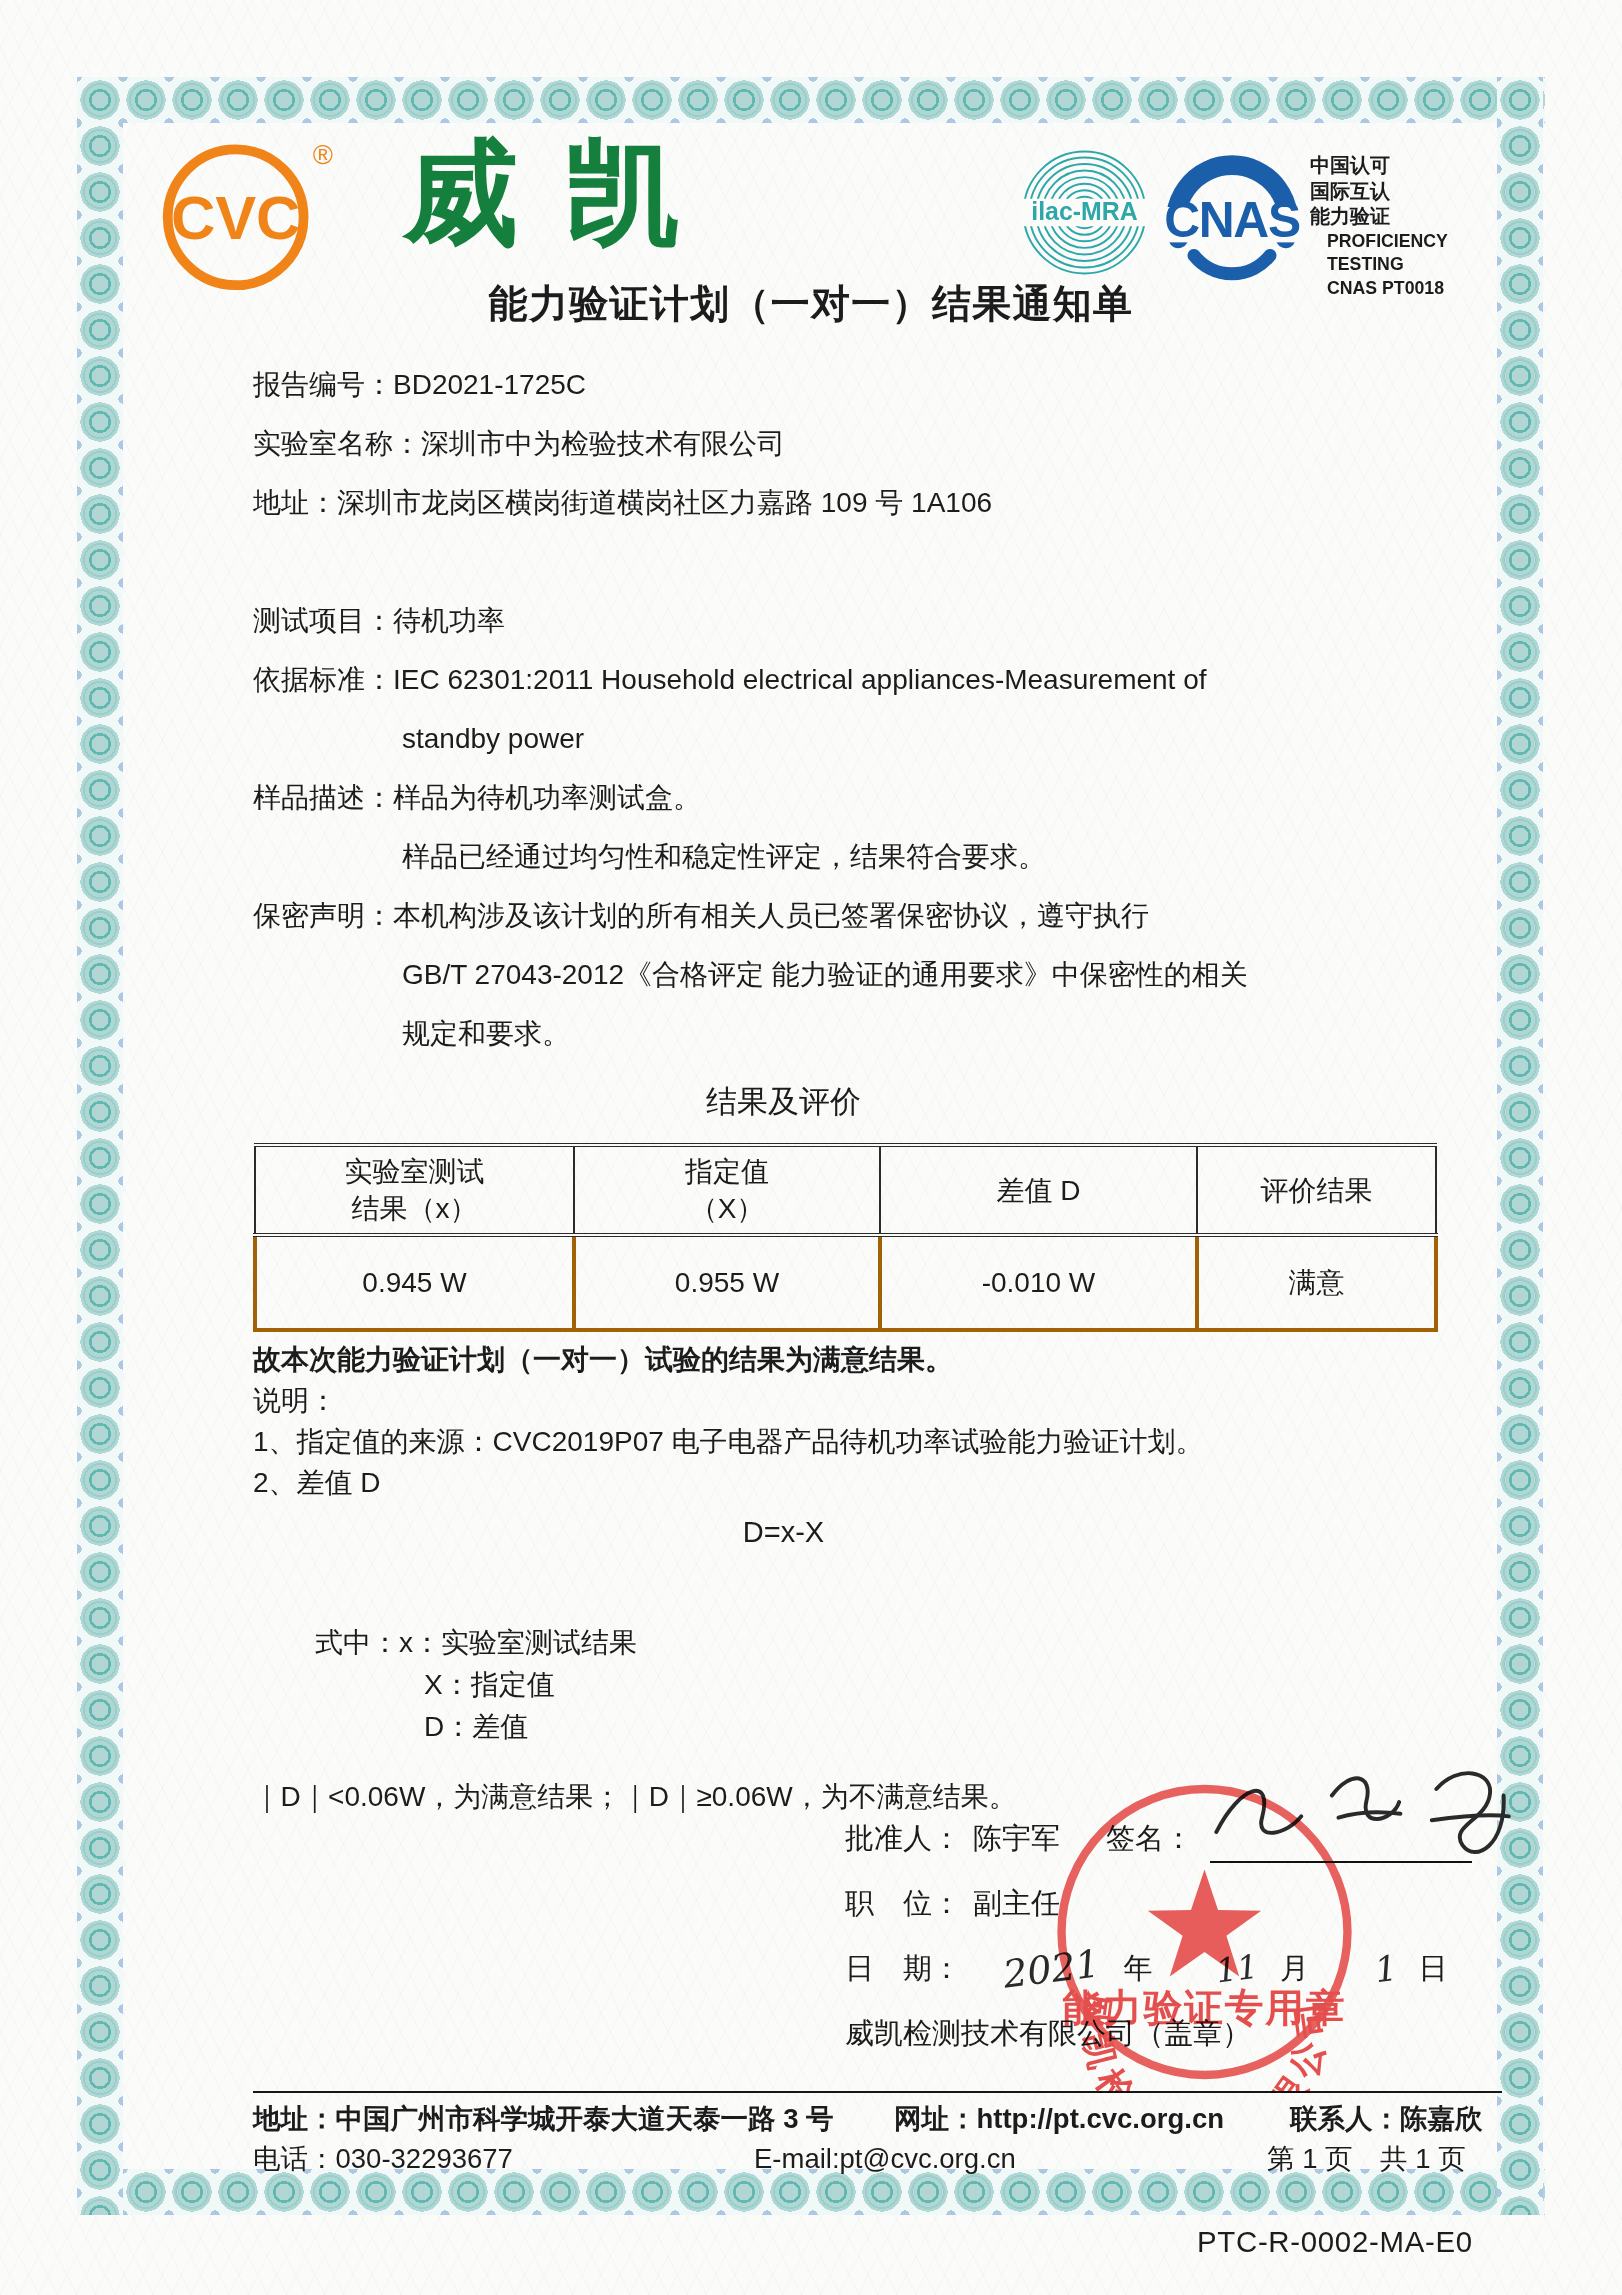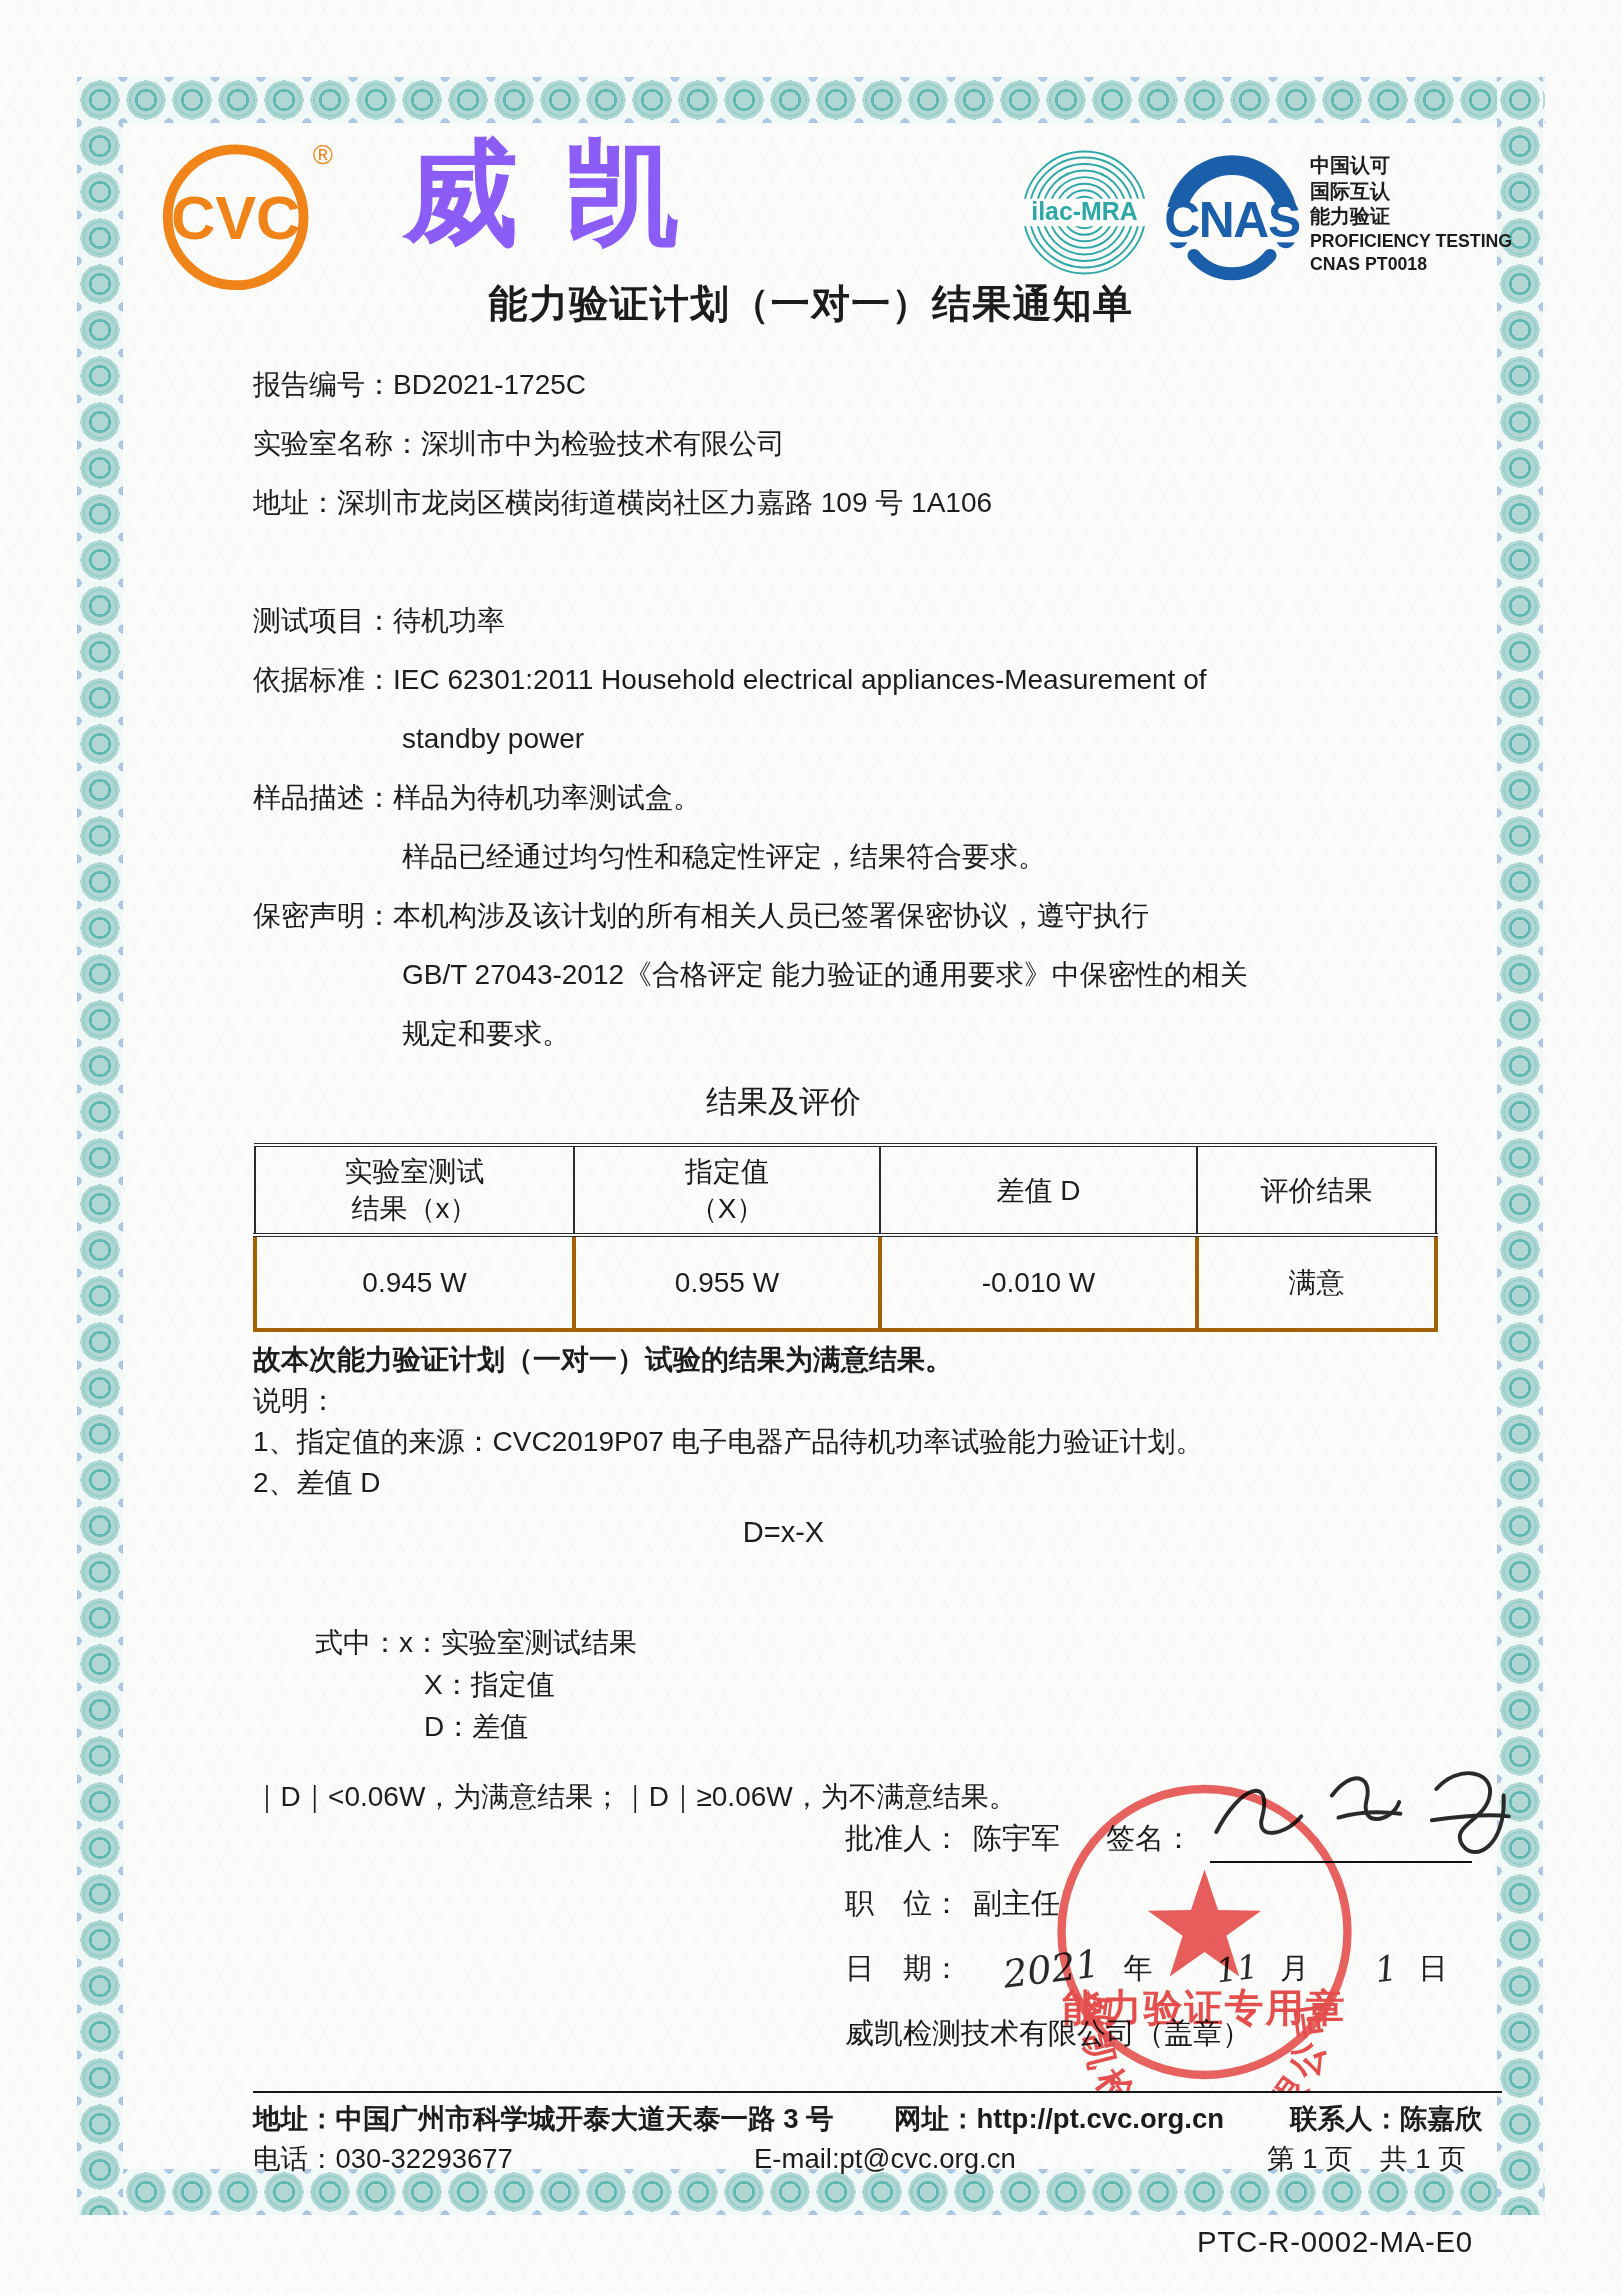--- a/index.html
+++ b/index.html
@@ -30,26 +30,26 @@
   .band-top{left:77px;right:77px;top:77px;height:46px;}
   .band-bottom{left:77px;right:77px;bottom:80px;height:46px;}
   .band-left{top:77px;bottom:80px;left:77px;width:46px;}
   .band-right{top:77px;bottom:80px;right:79px;width:46px;}
 
   .content{position:absolute;inset:0;z-index:2;}
 
   
   .cvc-logo{position:absolute;left:156px;top:131px;}
   .brand-cn{position:absolute;left:403px;top:136px;font-size:115px;font-weight:700;
-    color:#8b5cf6;letter-spacing:47px;line-height:1;white-space:nowrap;}
+    color:#15803d;letter-spacing:47px;line-height:1;white-space:nowrap;}
   .ilac-logo{position:absolute;left:1019px;top:147px;}
   .cnas-logo{position:absolute;left:1160px;top:152px;}
   .accred{position:absolute;left:1310px;top:153px;width:216px;}
   .accred .cn{font-size:20px;font-weight:bold;line-height:25.5px;}
-  .accred .en{font-size:17.7px;font-weight:bold;line-height:23.6px;}
+  .accred .en{font-size:17.7px;font-weight:bold;line-height:23.6px;margin-left:17px;}
 
   .title{position:absolute;top:277px;left:0;width:100%;text-align:center;
     font-size:39px;font-weight:bold;letter-spacing:1.3px;margin:0;}
 
   .doc-body{position:absolute;left:0;top:355px;width:1567px;}
   .doc-body p{margin:0;font-size:28px;line-height:59px;padding-left:253px;white-space:nowrap;}
   .doc-body p.indent{padding-left:402px;}
   .gap-top{margin-top:59px !important;}
   .section-title{margin:5.2px 0 0 0;text-align:center;font-size:31px;line-height:67px;font-weight:400;}
 

